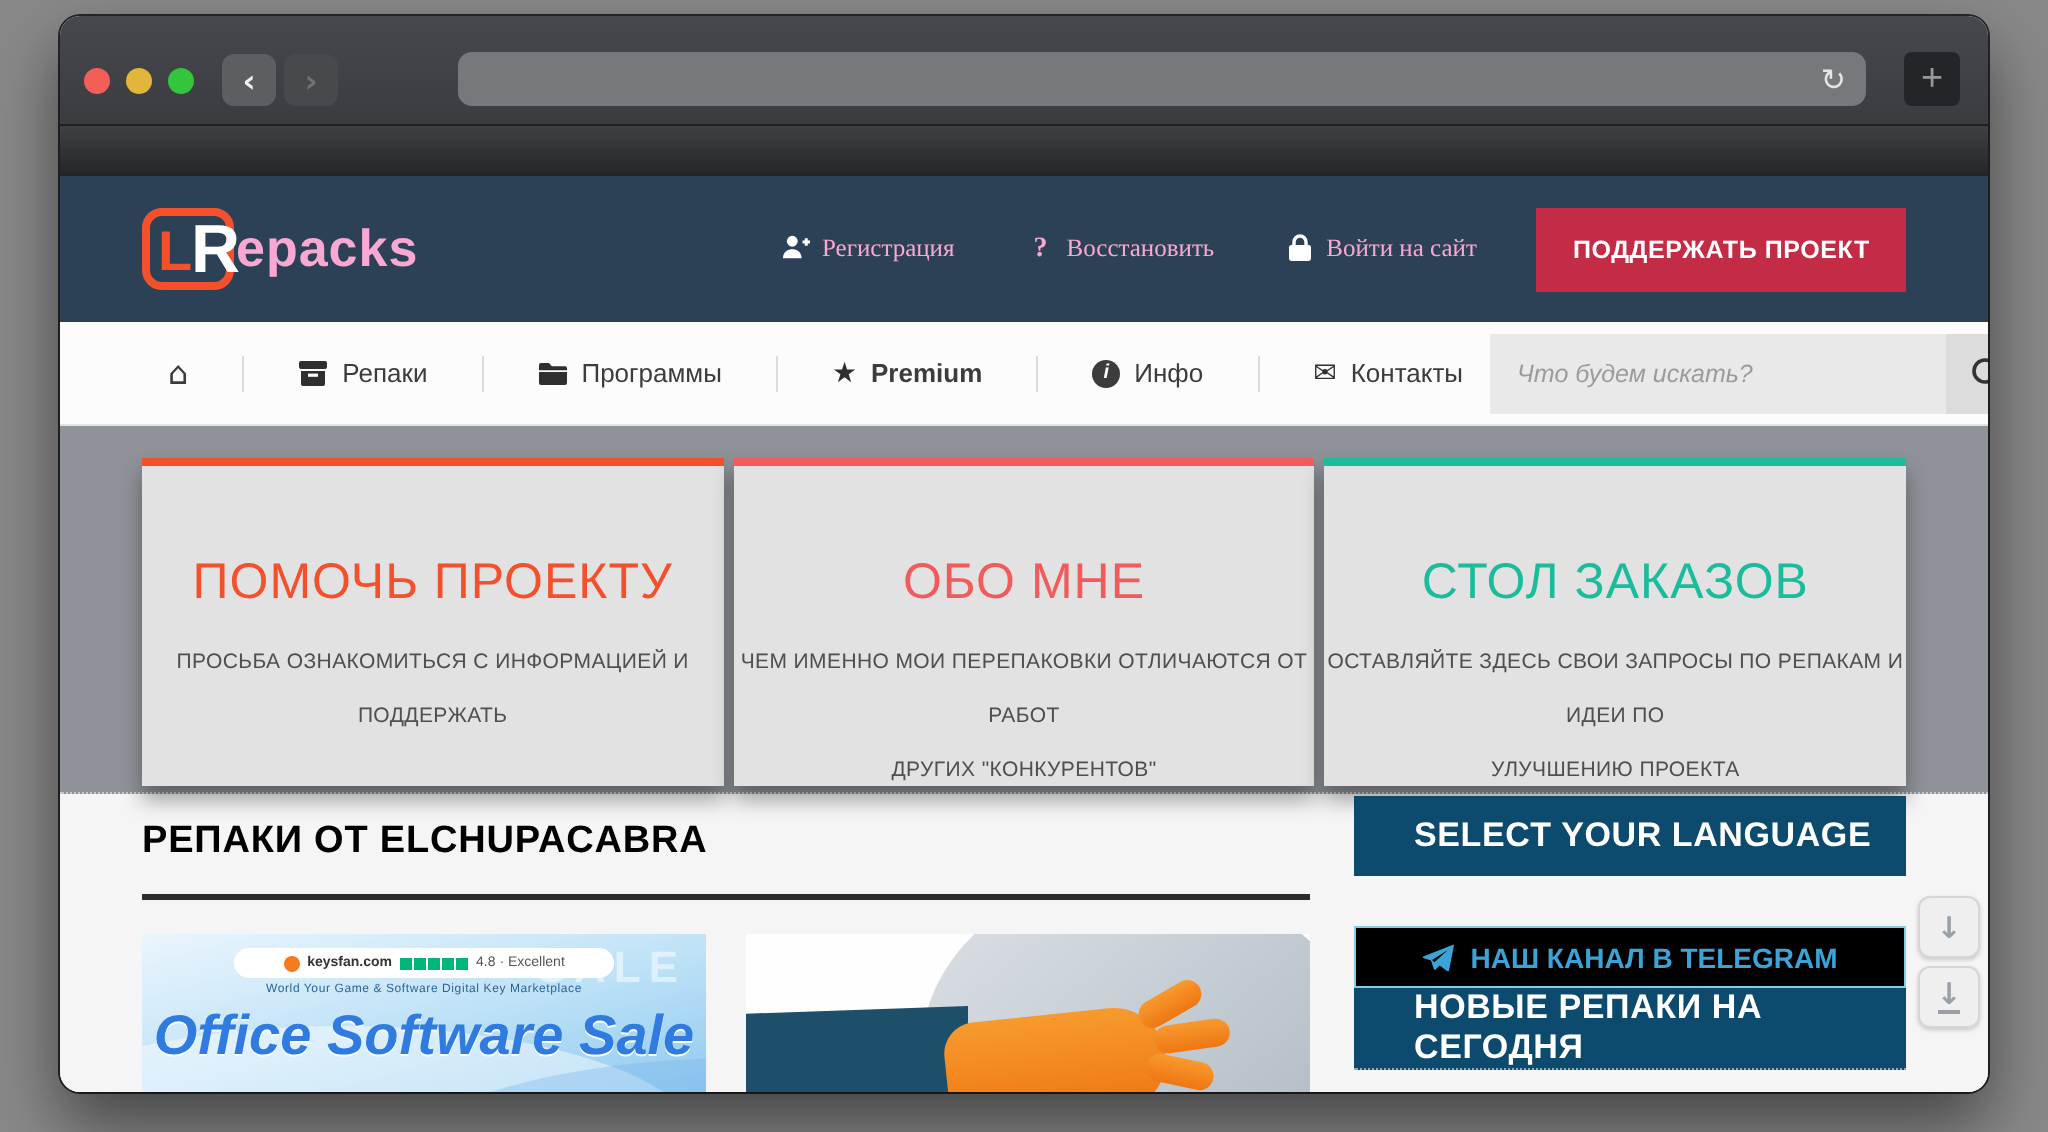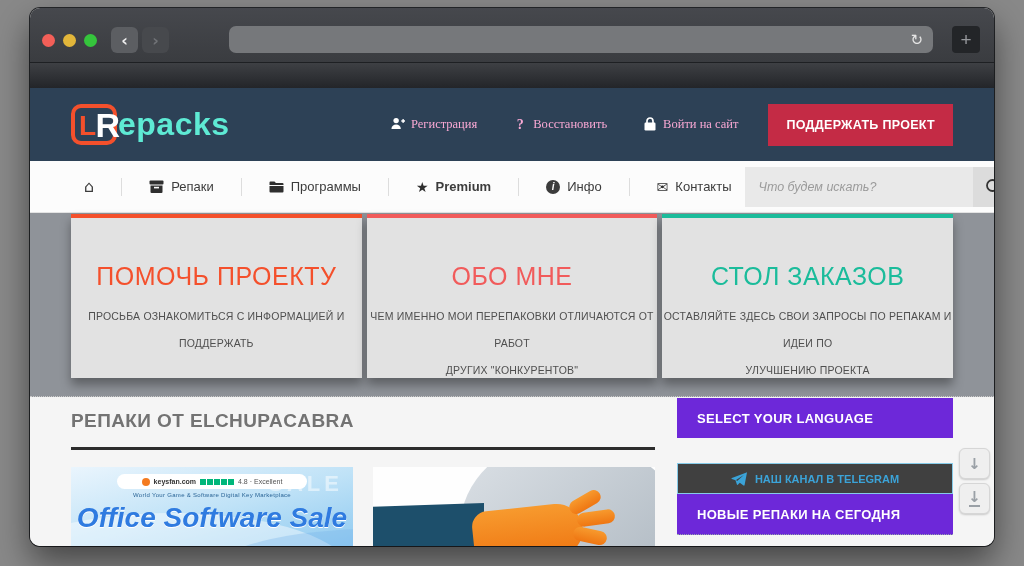--- a/index.html
+++ b/index.html
@@ -29,21 +29,21 @@
             display:flex; align-items:center; justify-content:center; color:#96989c; font-size:19px; }
 
   .tabstrip { height:26px; background:linear-gradient(#3e4044,#232529); border-top:1px solid #1e2023; }
 
   
   .site-header { height:73px; background:#2d4156; display:flex; align-items:center; padding:0 41px; }
   .logo { display:flex; align-items:center; cursor:pointer; }
   .logo-mark { position:relative; width:46px; height:41px; border:4px solid #f4502c; border-radius:10px; }
   .logo-mark .l { position:absolute; left:4px; bottom:1px; color:#f4502c; font-weight:bold; font-size:28px; line-height:28px; }
   .logo-mark .r { position:absolute; right:-7px; bottom:0px; color:#fff; font-weight:bold; font-size:34px; line-height:32px; }
-  .logo-text { color:#5eead4; font-size:32px; font-weight:bold; letter-spacing:.5px; margin-left:1px; }
+  .logo-text { color:#f9a8d4; font-size:26px; font-weight:bold; letter-spacing:.5px; margin-left:1px; }
   .hnav { display:flex; align-items:center; gap:36px; margin-left:auto; }
   .hnav a { color:#f9a8d4; font-size:12.5px; text-decoration:none; display:flex; align-items:flex-start; gap:6px; cursor:pointer;font-family:Liberation Serif, serif; }
   .hicon { display:inline-flex; width:14px; justify-content:center; }
   .qmark { font-weight:bold; font-size:14px; }
   .support-btn { margin-left:30px; background:#c42b45; color:#fff; border:none; cursor:pointer;
                  font-family:inherit; font-weight:bold; font-size:12.5px; letter-spacing:.3px;
                  padding:14px 18px; }
 
   
   .main-nav { height:52px; background:#fcfcfc; border-bottom:1px solid #e3e3e3;
@@ -60,31 +60,31 @@
   .info-dot { width:14px; height:14px; border-radius:50%; background:#3c3c3c; color:#fcfcfc;
               font-size:10px; font-weight:bold; font-style:italic; display:flex; align-items:center; justify-content:center; }
   .searchbox { margin-left:auto; display:flex; }
   .searchbox input { width:228px; height:40px; background:#e9e9e9; border:none; outline:none;
                      padding:0 14px; font-family:inherit; font-size:12.5px; font-style:italic; color:#555; }
   .searchbox input::placeholder { color:#9b9b9b; }
   .search-btn { width:42px; height:40px; background:#dcdcdc; border:none; cursor:pointer;
                 display:flex; align-items:center; justify-content:center; }
 
   
-  .hero { height:184px; background:#8f9399; padding:1px 41px; display:flex; gap:5px;
+  .hero { height:184px; background:#8f9399; padding:16px 41px; display:flex; gap:5px;
           border-bottom:1px dotted #c9c9c9; }
   .hero-card { flex:1; height:164px; background:#e2e2e2; border-top:4px solid var(--accent,#f4502c);
                box-shadow:0 7px 10px rgba(0,0,0,.35); text-align:center; padding-top:44px; cursor:pointer; }
   .hero-card h2 { color:var(--accent); font-size:25px; font-weight:500; letter-spacing:.5px; margin-bottom:12px; }
   .hero-card p { color:#4f4f4f; font-size:10.5px; font-weight:normal; letter-spacing:.2px; line-height:27px; }
 
   
   .content { display:flex; gap:22px; padding:0 41px; background:#f5f5f5; }
   .col-left { flex:1; }
-  .section-title { margin-top:13px; color:#737373; font-size:19px; font-weight:bold; letter-spacing:.4px; }
+  .section-title { margin-top:13px; color:#000000; font-size:19px; font-weight:bold; letter-spacing:.4px; }
   .title-rule { margin-top:15px; height:3px; background:#2c2c2c; }
   .thumbs { display:flex; gap:20px; margin-top:17px; }
   .thumb { width:282px; height:105px; position:relative; overflow:hidden; cursor:pointer; }
 
   .thumb-keysfan { background:linear-gradient(165deg,#eaf5fd 0%,#bfe2f7 45%,#7fc2ee 100%); }
   .kf-wave { position:absolute; width:360px; height:120px; border-radius:50%; background:rgba(255,255,255,.45); }
   .kf-wave.w1 { left:-80px; top:46px; }
   .kf-wave.w2 { left:120px; top:62px; background:rgba(120,180,235,.35); }
   .kf-watermark { position:absolute; right:10px; top:4px; color:rgba(255,255,255,.5); font-weight:bold; font-size:22px; letter-spacing:4px; }
   .kf-pill { position:relative; margin:7px auto 0; width:190px; height:15px; background:#fff; border-radius:8px;
@@ -104,26 +104,26 @@
   .hand-sleeve { position:absolute; left:-4px; top:38px; width:115px; height:62px; background:#1d4f6b;
                  transform:skewY(-2deg); }
   .hand-palm { position:absolute; left:100px; top:40px; width:110px; height:52px; background:linear-gradient(#f79a2e,#ef7612);
                border-radius:18px 30px 30px 18px; transform:rotate(-6deg); }
   .hand-finger { position:absolute; background:linear-gradient(#f79a2e,#ef7612); border-radius:10px; }
   .f1 { left:195px; top:28px; width:34px; height:14px; transform:rotate(-30deg); }
   .f2 { left:204px; top:44px; width:38px; height:14px; transform:rotate(-8deg); }
   .f3 { left:200px; top:62px; width:34px; height:14px; transform:rotate(12deg); }
 
   .col-right { width:276px; }
-  .side-header { height:40px; background:#6d28d9; color:#fff; font-size:13px; font-weight:bold;
-                 letter-spacing:.3px; display:flex; align-items:center; padding-left:20px; }
+  .side-header { height:40px; background:#0c4a6e; color:#fff; font-size:17px; font-weight:bold;
+                 letter-spacing:.3px; display:flex; align-items:center; padding-left:30px; }
   .side-header.first { margin-top:1px; cursor:pointer; }
-  .tg-box { margin-top:25px; height:31px; background:#404040; border:1px solid #86cbe9;
+  .tg-box { margin-top:25px; height:31px; background:#000000; border:1px solid #86cbe9;
             display:flex; align-items:center; justify-content:center; gap:8px;
-            color:#3ba3d8; font-size:11px; font-weight:bold; cursor:pointer; }
+            color:#3ba3d8; font-size:14px; font-weight:bold; cursor:pointer; }
   .side-header.repacks { border-bottom:1px dotted #9aa; height:41px; }
 
   
   .float-btns { position:absolute; right:4px; top:440px; display:flex; flex-direction:column; gap:4px; }
   .fbtn { width:31px; height:31px; background:#efefef; border:1px solid #d6d6d6; border-radius:6px;
           box-shadow:0 1px 2px rgba(0,0,0,.18); display:flex; flex-direction:column;
           align-items:center; justify-content:center; cursor:pointer; color:#9aa0a6; }
   .fbtn .arrow { font-family:"DejaVu Sans",sans-serif; font-size:15px; font-weight:bold; line-height:14px; }
   .fbtn .bar { width:11px; height:2px; background:#9aa0a6; margin-top:1px; }
 

